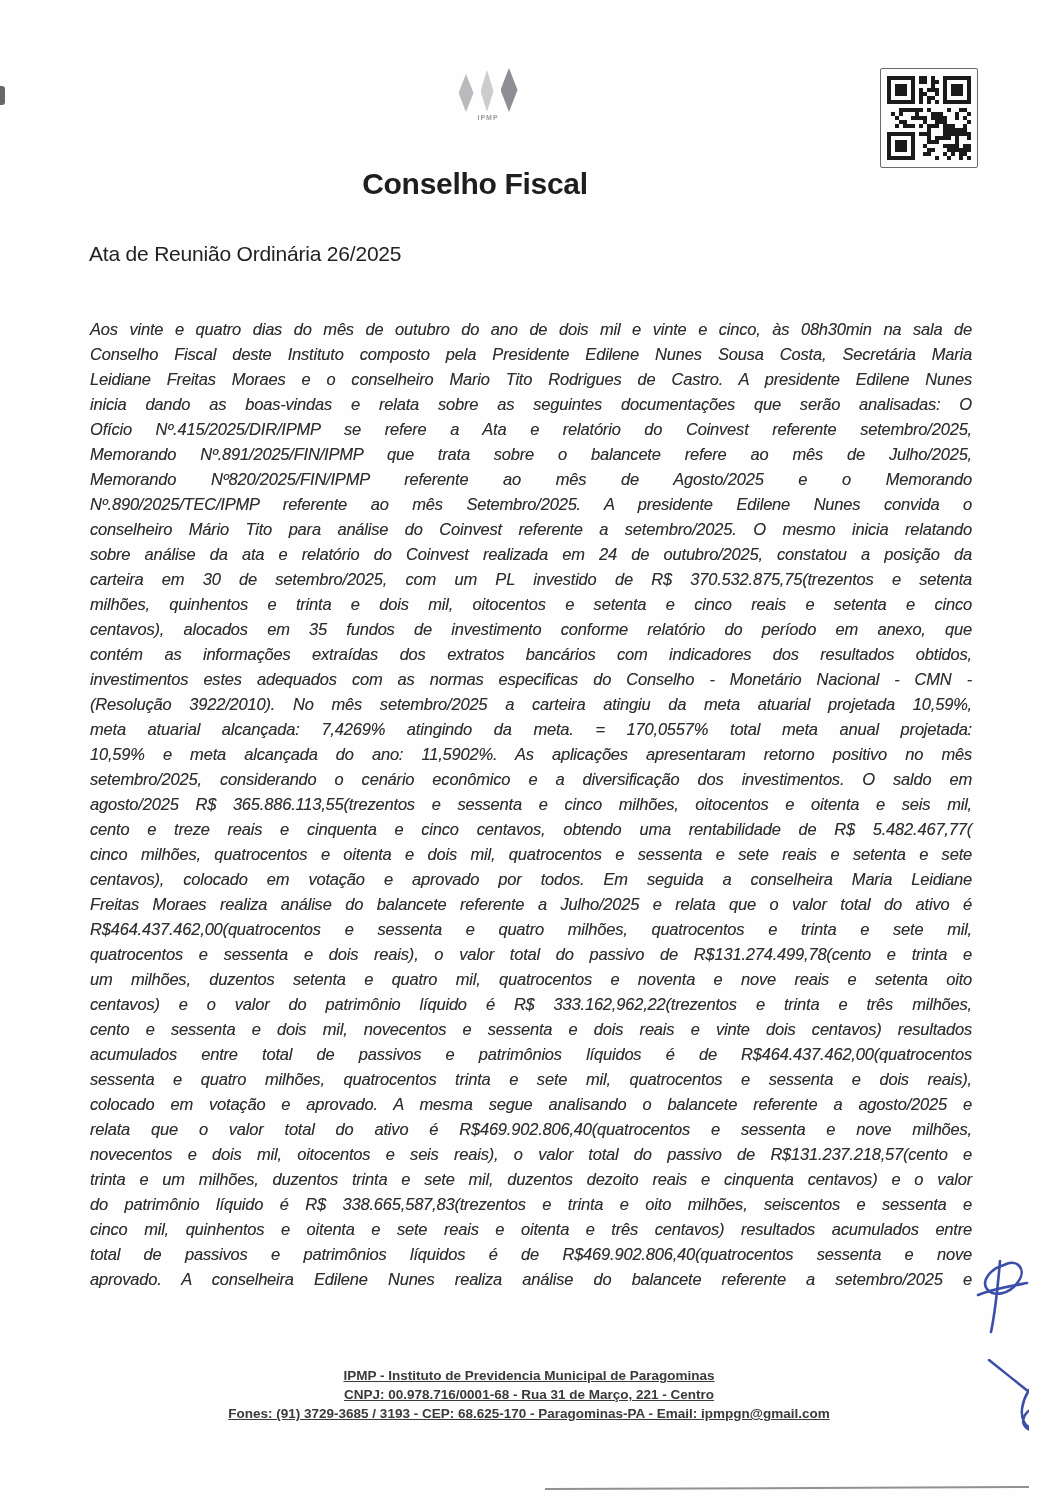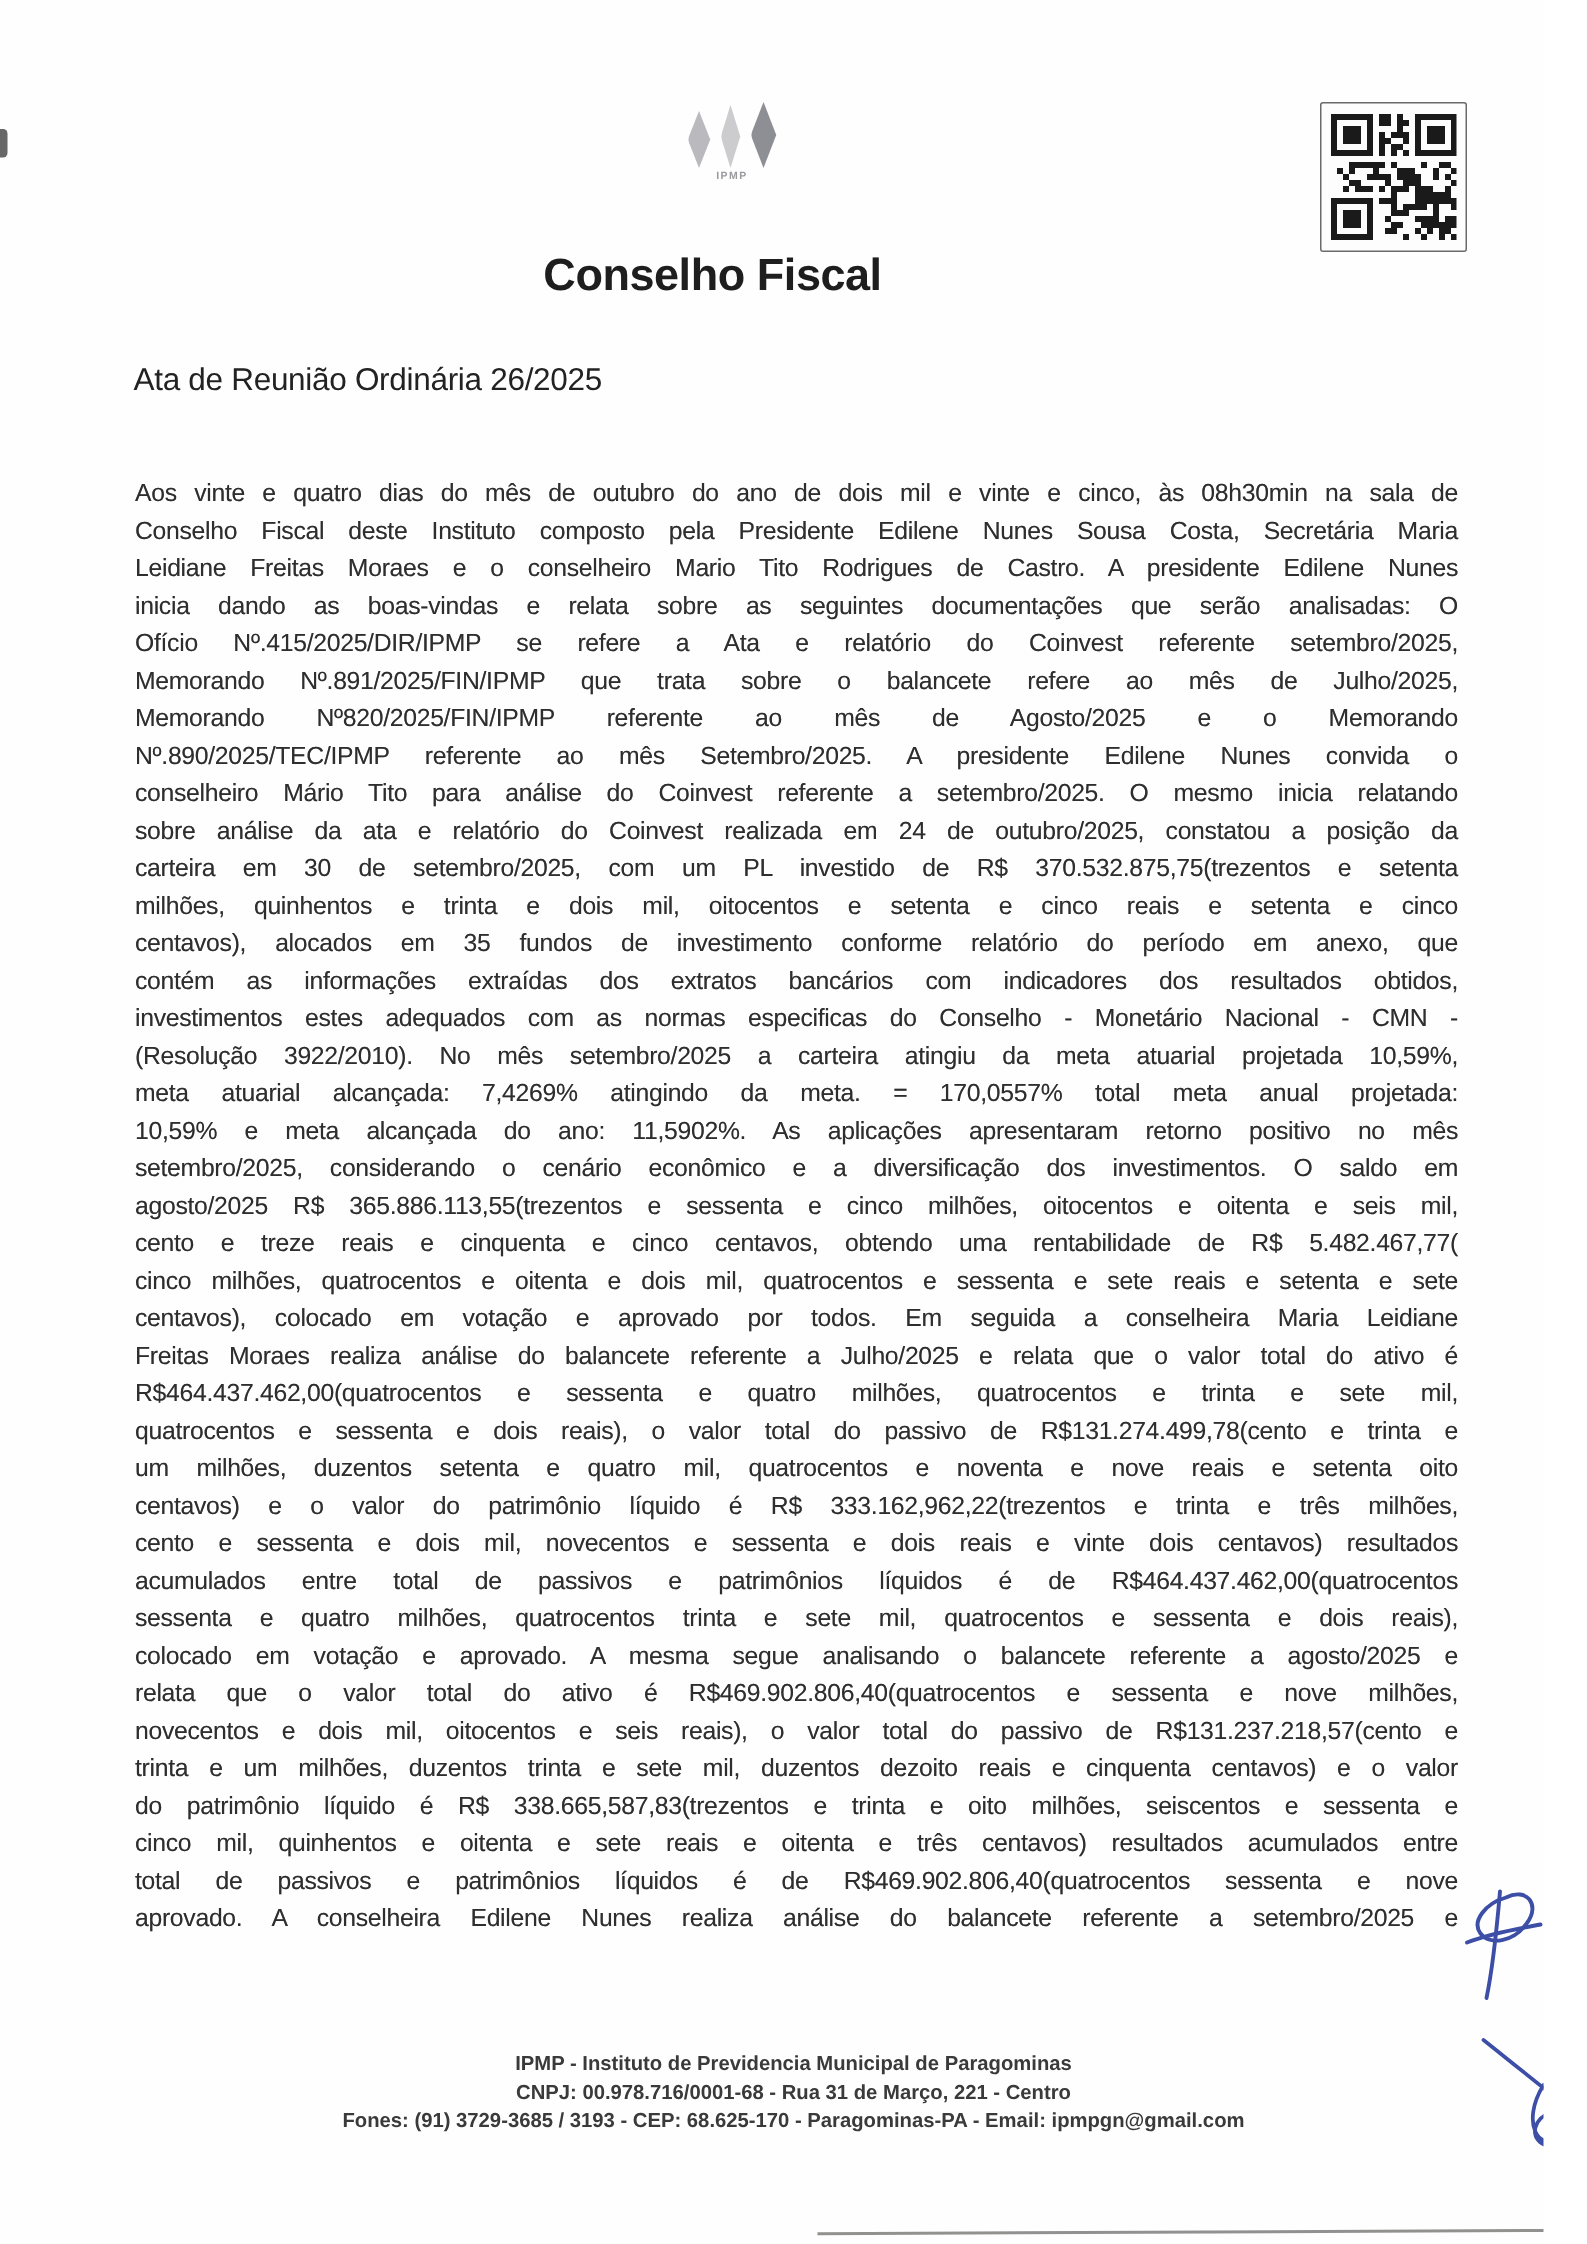--- a/index.html
+++ b/index.html
@@ -33,26 +33,26 @@
     white-space:nowrap; margin:0;
   }
   
   .body-text {
     position:absolute; top:317px; left:90px; width:882px;
     font-size:16.5px; letter-spacing:-0.2px; color:#2e2e2e;
     text-shadow:0 0 0.4px rgba(40,40,40,0.45);
   }
   .body-text .line {
     height:25px; line-height:25px; white-space:nowrap;
-    text-align:justify; text-align-last:justify;
+    text-align:justify; text-align-last:justify;font-style:italic;
   }
   
   .footer {
     position:absolute; top:1366px; left:0; width:1058px; text-align:center;
-    font-size:13.5px; font-weight:bold; color:#3a3a3a;
+    font-size:13.5px; font-weight:bold; color:#3a3a3a;text-decoration:underline;
   }
   .footer .line { line-height:19px; }
   
   .edge-mark { position:absolute; left:0; top:86px; width:5px; height:19px; background:#4c4c4c; border-radius:0 3px 3px 0; opacity:.85; }
   .scan-line { position:absolute; left:545px; top:1487px; width:513px; height:2px; background:#91918f; transform:rotate(-0.25deg); }
   .sig { position:absolute; }
   .sig1 { left:973px; top:1256px; }
   .sig2 { left:983px; top:1350px; }
 </style>
 </head>

